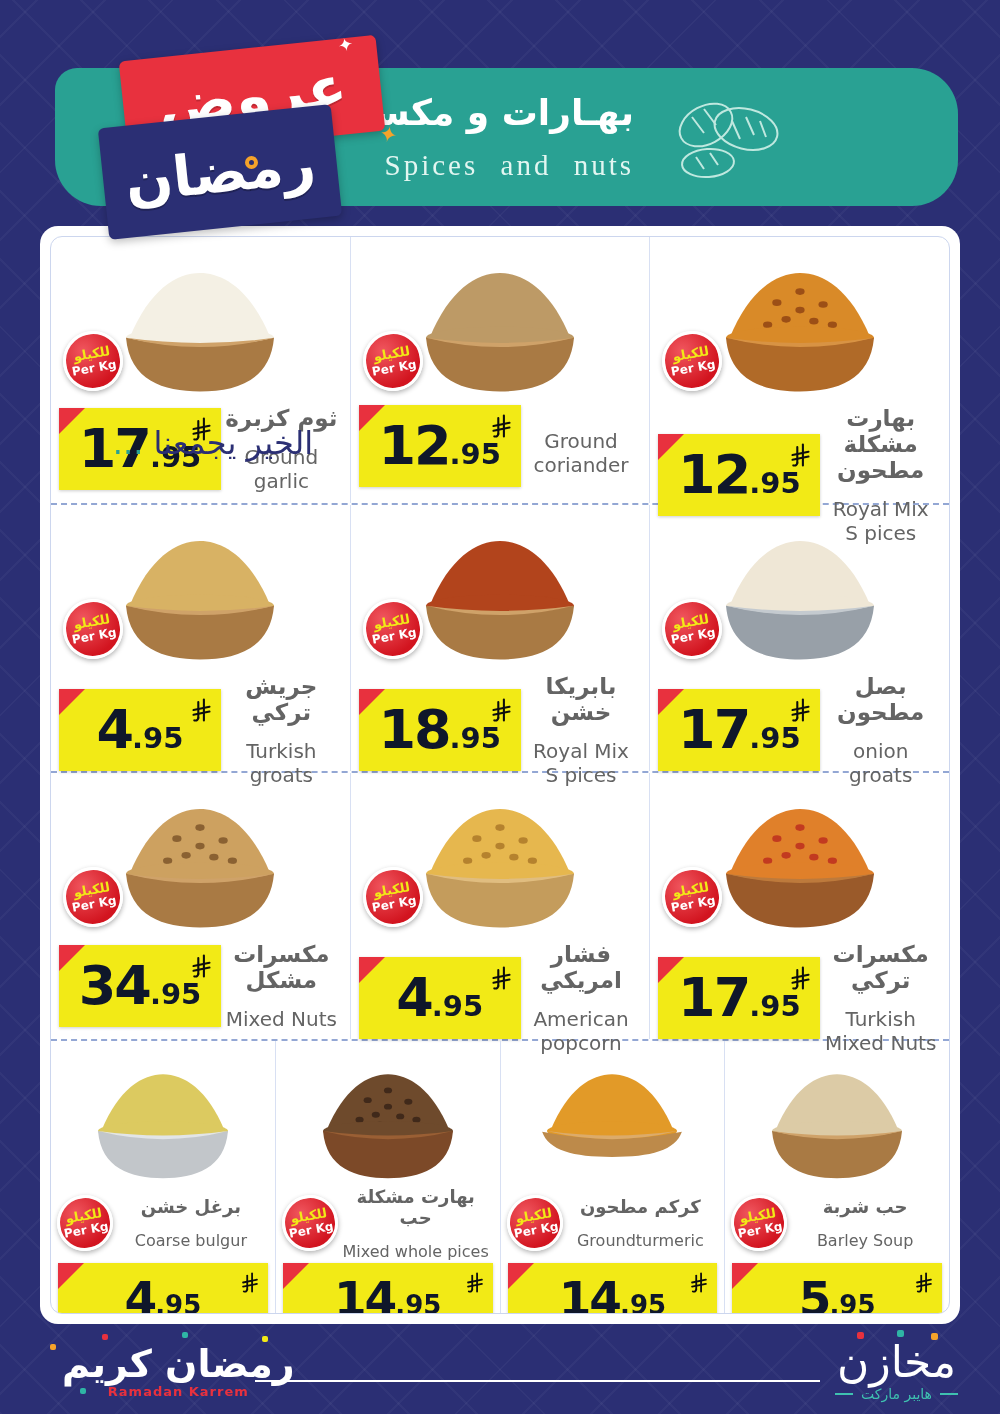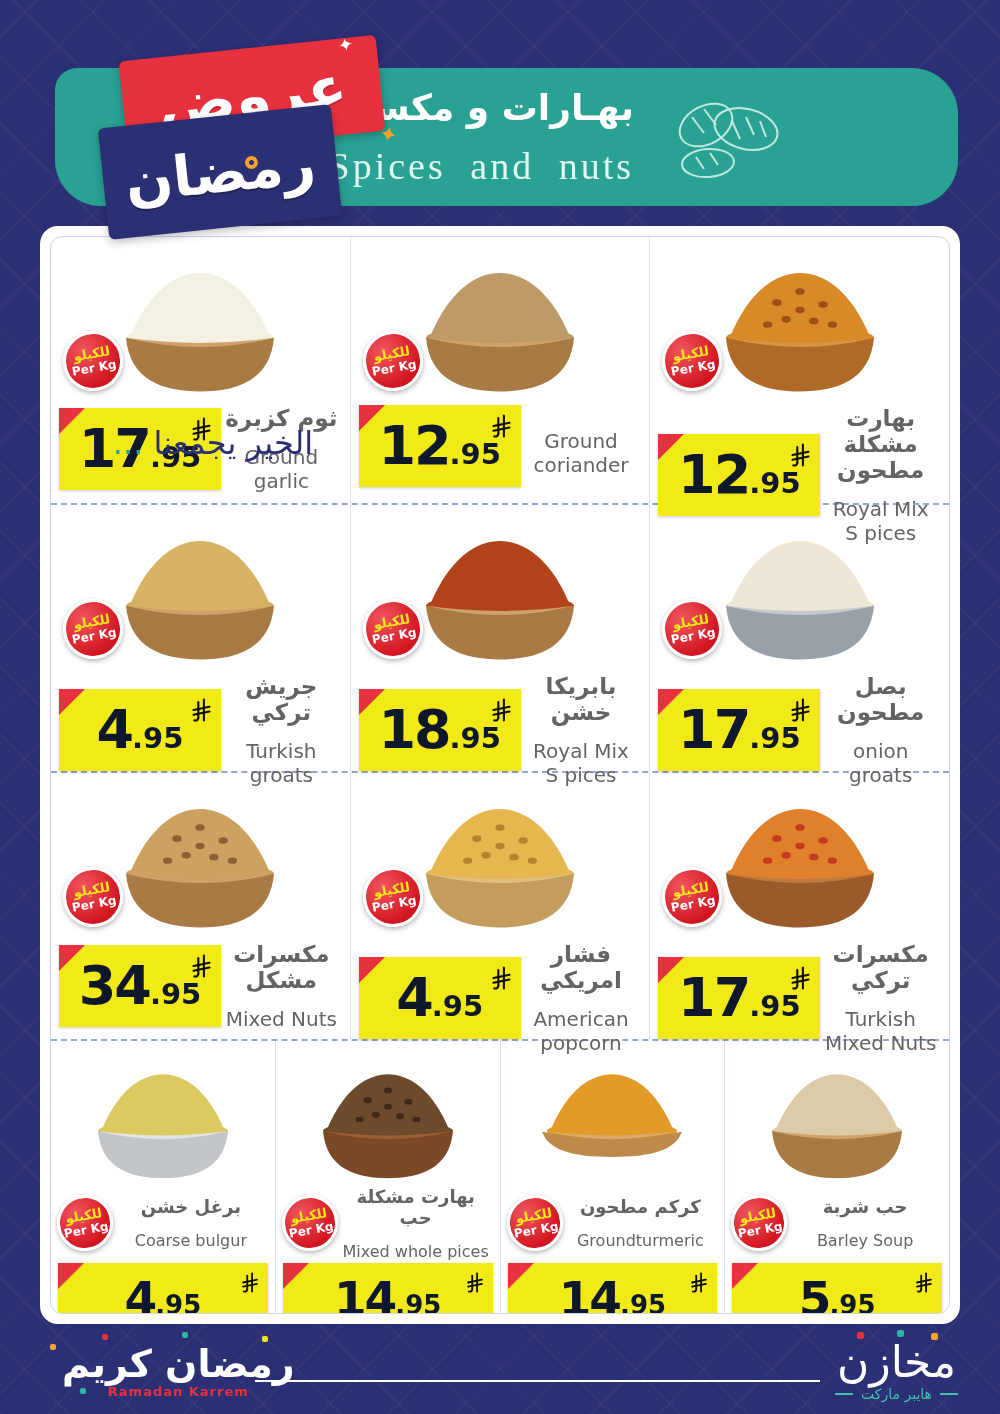--- a/index.html
+++ b/index.html
@@ -14,21 +14,21 @@
 
   
   .category-banner {
     position:absolute; left:55px; top:68px; width:903px; height:138px;
     background:#29a193; border-radius:22px 46px 46px 46px;
     display:flex; align-items:center; justify-content:flex-end;
     padding:0 46px 0 0; gap:28px;
   }
   .cat-text { text-align:right; }
   .cat-ar { color:#ffffff; font-size:36px; font-weight:bold; letter-spacing:1px; }
-  .cat-en { color:#e2f6f1; font-family:"Liberation Serif", serif; font-size:38px; letter-spacing:3px; word-spacing:12px; margin-top:16px; }
+  .cat-en { color:#e2f6f1; font-family:"Liberation Serif", serif; font-size:29px; letter-spacing:3px; word-spacing:12px; margin-top:16px; }
   .peanut-wrap { width:130px; height:100px; margin-right:120px; }
 
   
   .logo { position:absolute; left:95px; top:36px; width:320px; height:250px; z-index:4; }
   .logo-red {
     position:absolute; left:28px; top:12px; width:258px; height:96px;
     background:#e8313e; transform:rotate(-6deg); border-radius:6px;
     display:flex; align-items:center; justify-content:center;
     box-shadow:0 3px 8px rgba(0,0,0,0.25);
   }

